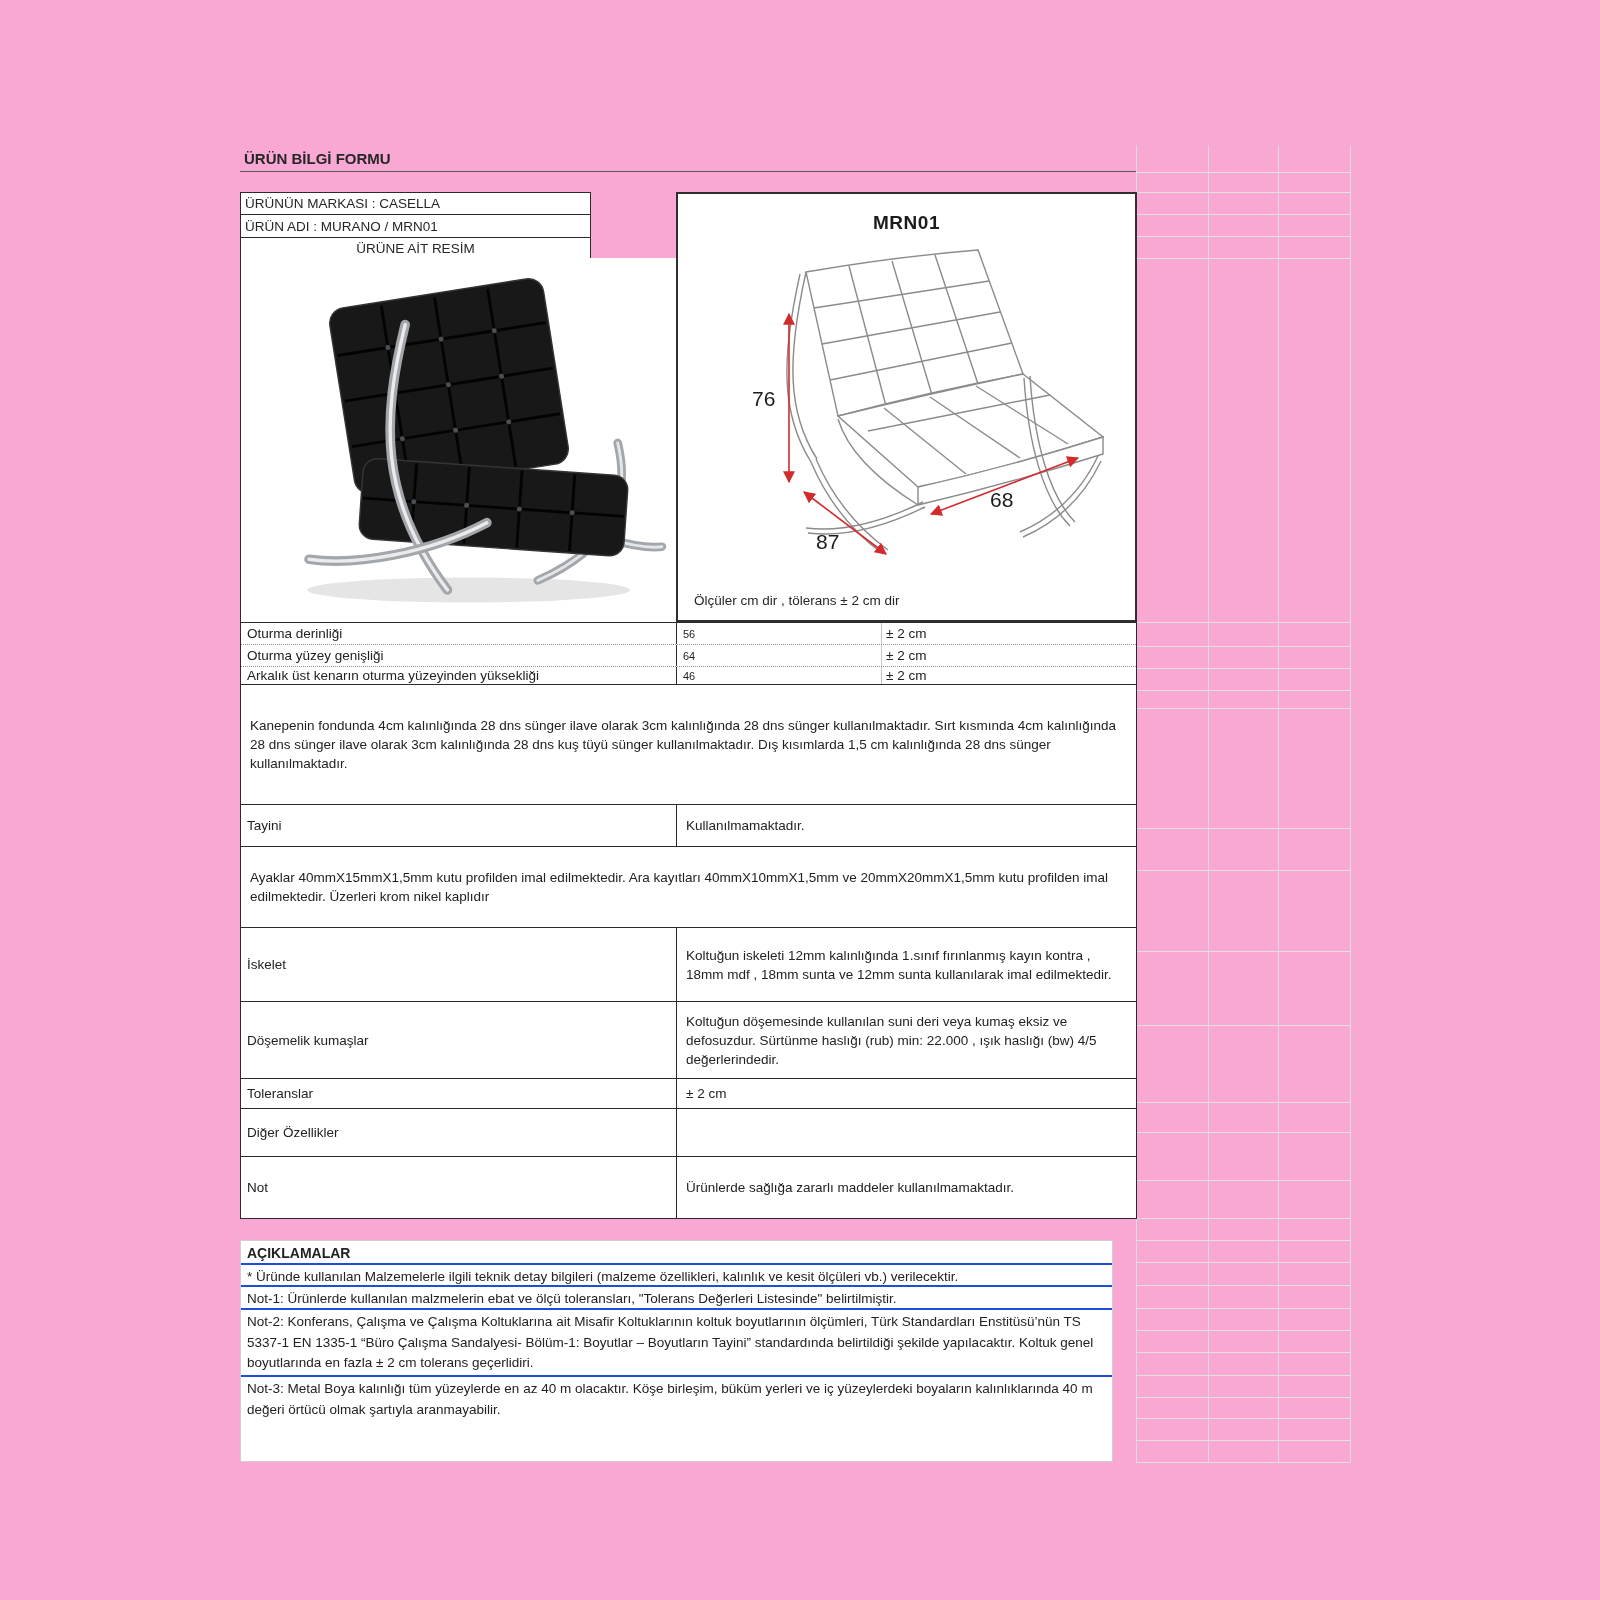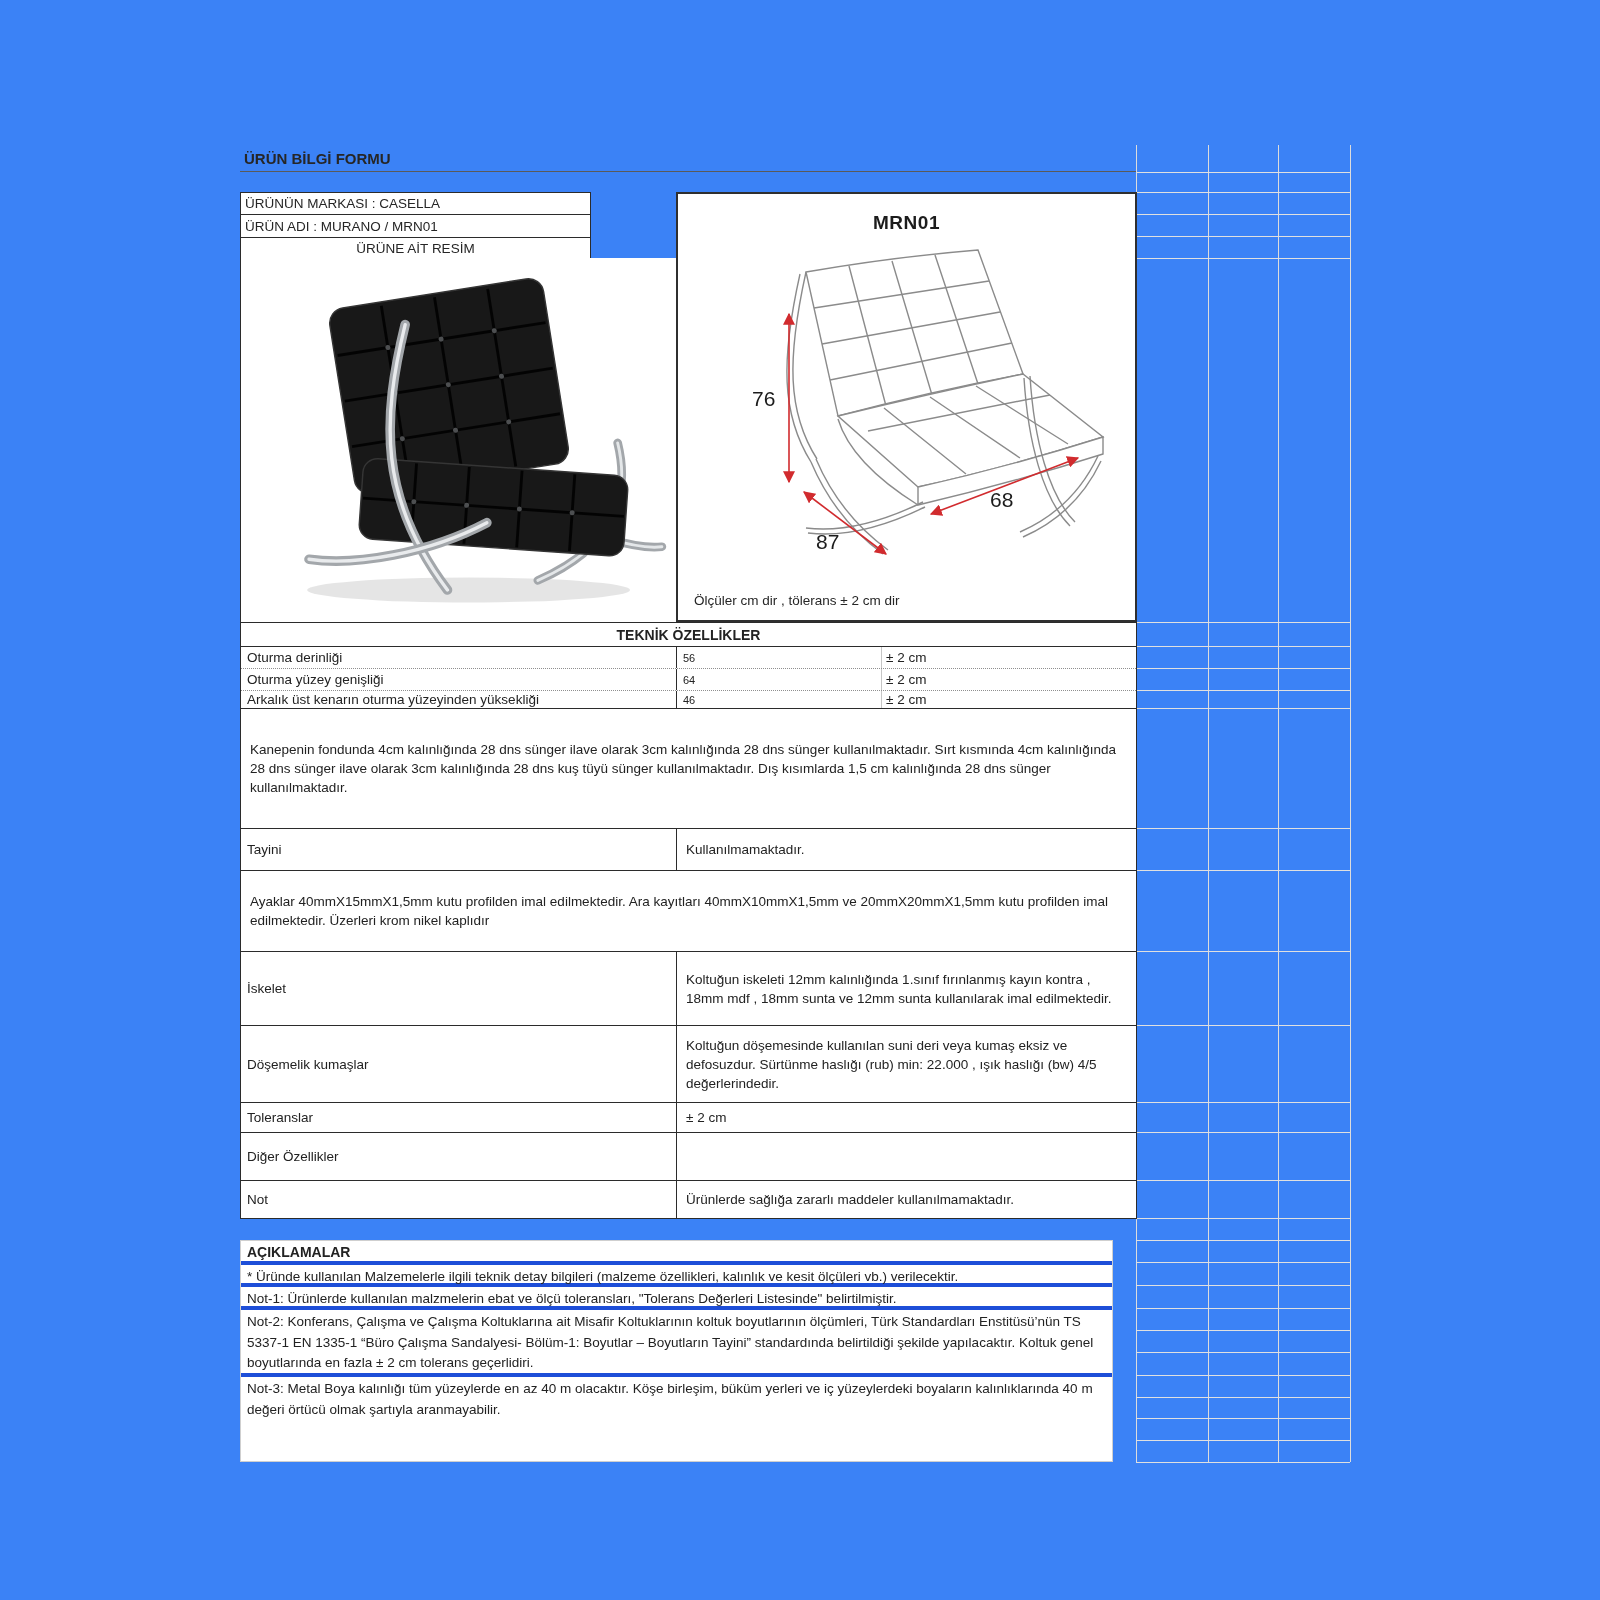--- a/index.html
+++ b/index.html
@@ -1,18 +1,18 @@
 <!DOCTYPE html>
 <html><head>
 <meta charset="utf-8">
 <style>
   * { box-sizing: border-box; margin: 0; padding: 0; }
   html,body { background:#ffffff; }
   body { font-family: "Liberation Sans", sans-serif; color:#222; }
-  #canvas { position:relative; width:1600px; height:1600px; background:#3b82f6; overflow:hidden; }
+  #canvas { position:relative; width:1600px; height:1600px; background:#f9a8d4; overflow:hidden; }
   .abs { position:absolute; }
   .cell { font-size:13.5px; color:#262626; }
   .gridv { position:absolute; width:1px; background:#dcdcdc; }
   .gridh { position:absolute; height:1px; background:#e0e0e0; }
 
   
   .title-row { left:240px; top:146px; width:896px; height:26px; border-bottom:1px solid #5a5a5a;
                font-weight:bold; font-size:15px; display:flex; align-items:center; padding-left:4px; }
 
   
@@ -42,21 +42,21 @@
   .srow .tol { width:76px; border-left:1px solid #c6c6c6; display:flex; align-items:center;
                padding:2px 4px; font-size:13.5px; }
   .srow .fill { flex:1; }
   .srow .txt { flex:1; display:flex; align-items:center; padding:3px 9px;
                font-size:13.5px; line-height:19px; }
   .spec-head { justify-content:center; align-items:center; font-weight:bold; font-size:14px; }
 
   
   .notes { left:240px; top:1240px; width:873px; height:222px; border:1px solid #cfcfcf;
            display:flex; flex-direction:column; background:#fff; }
-  .nrow { border-bottom:4px solid #1d4ed8; padding:2px 7px 0 6px; font-size:13.5px;
+  .nrow { border-bottom:2px solid #1d4ed8; padding:2px 7px 0 6px; font-size:13.5px;
           line-height:20.5px; flex:0 0 auto; }
   .nrow:last-child { border-bottom:none; flex:1; }
   .nhead { font-weight:bold; font-size:14px; display:flex; align-items:center; }
 </style>
 </head>
 <body>
 
 <div id="canvas">
 
   <div class="gridv" style="left:1136px;top:145px;height:47px"></div>
@@ -190,21 +190,20 @@
       <g font-size="21" fill="#1c1c1c" font-family="Liberation Sans, sans-serif">
         <text x="74" y="162">76</text>
         <text x="312" y="263">68</text>
         <text x="138" y="305">87</text>
       </g>
     </svg>
     <div class="draw-caption">Ölçüler cm dir , tölerans ± 2 cm dir</div>
   </div>
 
   <div class="abs spec-table">
-    <div class="srow spec-head" style="height:24px">TEKNİK ÖZELLİKLER</div>
 
     <div class="srow dotted" style="height:22px">
       <div class="lbl">Oturma derinliği</div>
       <div class="val">56</div>
       <div class="tol">± 2 cm</div>
       <div class="fill"></div>
     </div>
     <div class="srow dotted" style="height:22px">
       <div class="lbl">Oturma yüzey genişliği</div>
       <div class="val">64</div>

